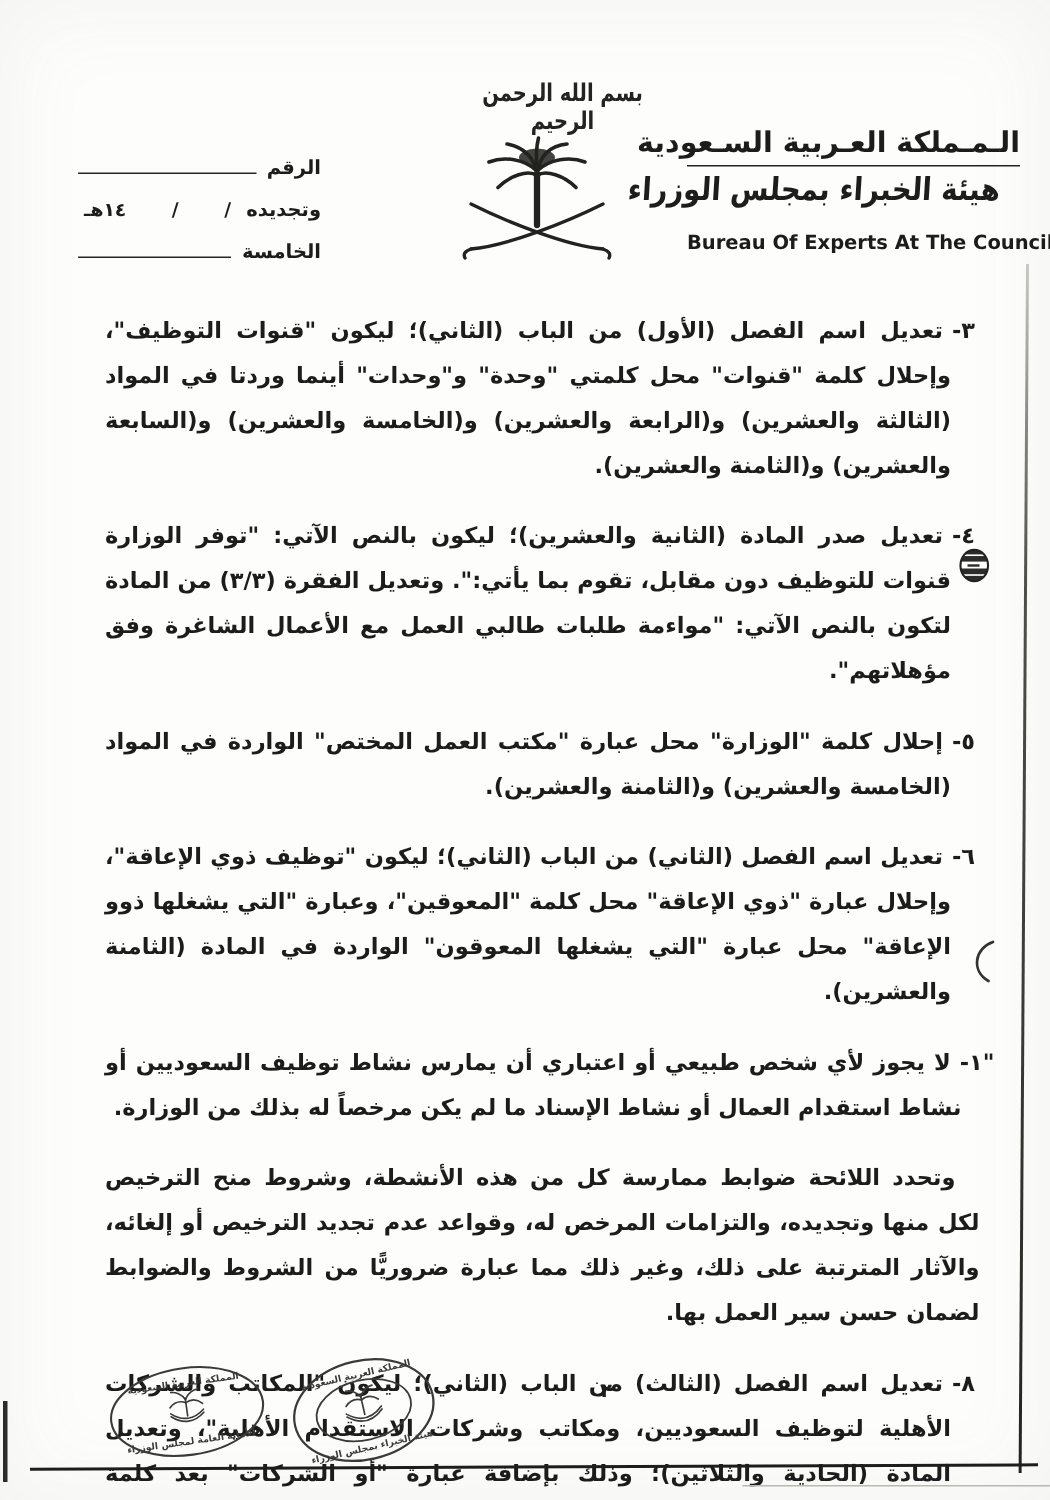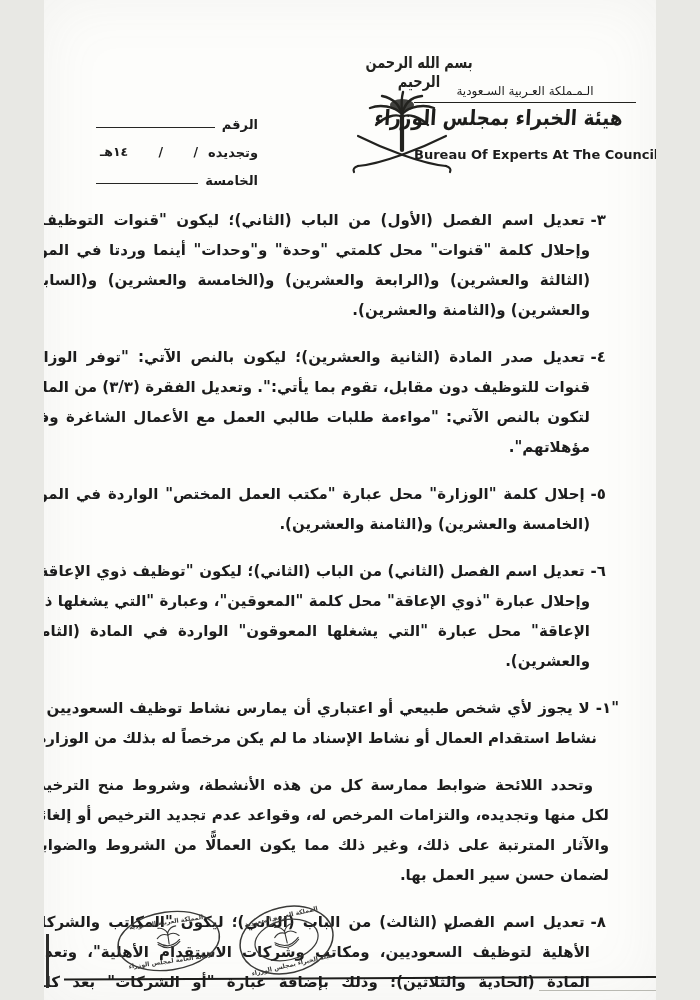--- a/index.html
+++ b/index.html
@@ -1,36 +1,36 @@
 <!DOCTYPE html>
 <html lang="ar"><head>
 <meta charset="utf-8">
 <style>
   html,body{margin:0;padding:0;background:#e8e8e4;}
   .page{
-    position:relative;width:612px;height:1000px;margin:0 auto;
+    position:relative;width:700px;height:1000px;margin:0 auto;
     background:#fdfdfb;color:#1c1c1c;overflow:hidden;
     font-family:"DejaVu Sans",sans-serif;
     box-shadow:inset 0 0 60px rgba(120,120,110,.08);
   }
   
-  .fields{position:absolute;top:104px;left:52px;width:162px;direction:rtl;
+  .fields{position:absolute;top:92px;left:52px;width:162px;direction:rtl;
           font-size:13px;font-weight:bold;}
   .frow{display:flex;align-items:flex-end;height:28px;}
   .flabel{white-space:nowrap;}
   .fline{flex:1;border-bottom:1.6px solid #262624;margin:0 7px 4px 0;}
   .fval{flex:1;display:flex;direction:ltr;justify-content:space-between;
         align-items:flex-end;padding:0 10px 1px 4px;font-size:12.5px;text-align:right;}
   
   .bismillah{position:absolute;top:57px;left:300px;width:150px;text-align:center;
              font-size:13px;font-weight:bold;transform:scaleY(1.25);color:#23231f;}
   .emblem{position:absolute;top:86px;left:298px;}
   
   .rheader{position:absolute;top:84px;right:20px;width:222px;text-align:center;direction:rtl;}
-  .kingdom{font-size:12px;font-weight:normal;padding-bottom:4px;
+  .kingdom{font-size:19px;font-weight:bold;padding-bottom:4px;
            border-bottom:1.3px solid #23231f;white-space:nowrap;}
   .callig{font-size:21px;font-weight:bold;margin-top:3px;white-space:nowrap;
           transform:scaleX(.88) skewX(-4deg);color:#1d1d1b;}
   .engline{font-size:13px;font-weight:bold;margin-top:17px;direction:ltr;white-space:nowrap;}
   
   .docbody{position:absolute;top:188px;right:33px;width:614px;direction:rtl;
            text-align:justify;font-size:15px;font-weight:bold;line-height:30px;}
   .clause{margin:17px;padding-right:16px;text-indent:-16px;}
   .cnum{margin-left:6px;white-space:nowrap;}
   .sub{padding-right:22px;text-indent:-22px;margin-right:4px;}
@@ -116,21 +116,21 @@
     <p class="clause">
       <span class="cnum">٥-</span><span>إحلال كلمة "الوزارة" محل عبارة "مكتب العمل المختص" الواردة في المواد (الخامسة والعشرين) و(الثامنة والعشرين).</span>
     </p>
     <p class="clause">
       <span class="cnum">٦-</span><span>تعديل اسم الفصل (الثاني) من الباب (الثاني)؛ ليكون "توظيف ذوي الإعاقة"، وإحلال عبارة "ذوي الإعاقة" محل كلمة "المعوقين"، وعبارة "التي يشغلها ذوو الإعاقة" محل عبارة "التي يشغلها المعوقون" الواردة في المادة (الثامنة والعشرين).</span>
     </p>
     <p class="clause sub">
       <span class="cnum">"١-</span><span>لا يجوز لأي شخص طبيعي أو اعتباري أن يمارس نشاط توظيف السعوديين أو نشاط استقدام العمال أو نشاط الإسناد ما لم يكن مرخصاً له بذلك من الوزارة.</span>
     </p>
     <p class="clause findent">
-      <span>وتحدد اللائحة ضوابط ممارسة كل من هذه الأنشطة، وشروط منح الترخيص لكل منها وتجديده، والتزامات المرخص له، وقواعد عدم تجديد الترخيص أو إلغائه، والآثار المترتبة على ذلك، وغير ذلك مما يكون العمالًّا من الشروط والضوابط لضمان حسن سير العمل بها.</span>
+      <span>وتحدد اللائحة ضوابط ممارسة كل من هذه الأنشطة، وشروط منح الترخيص لكل منها وتجديده، والتزامات المرخص له، وقواعد عدم تجديد الترخيص أو إلغائه، والآثار المترتبة على ذلك، وغير ذلك مما عبارة ضروريًّا من الشروط والضوابط لضمان حسن سير العمل بها.</span>
     </p>
     <p class="clause">
       <span class="cnum">٨-</span><span>تعديل اسم الفصل (الثالث) من الباب (الثاني)؛ ليكون "المكاتب والشركات الأهلية لتوظيف السعوديين، ومكاتب وشركات الاستقدام الأهلية"، وتعديل المادة (الحادية والثلاثين)؛ وذلك بإضافة عبارة "أو الشركات" بعد كلمة "المكاتب" الواردة في المادة.</span>
     </p>
   </div>
 
   <div class="punch">
     <svg width="21" height="24" viewBox="0 0 21 24">
       <ellipse cx="10.5" cy="12" rx="9.2" ry="10.5" fill="#2c2c2a"></ellipse>
       <rect x="1" y="9.4" width="19" height="4.6" fill="#fdfdfb"></rect>

